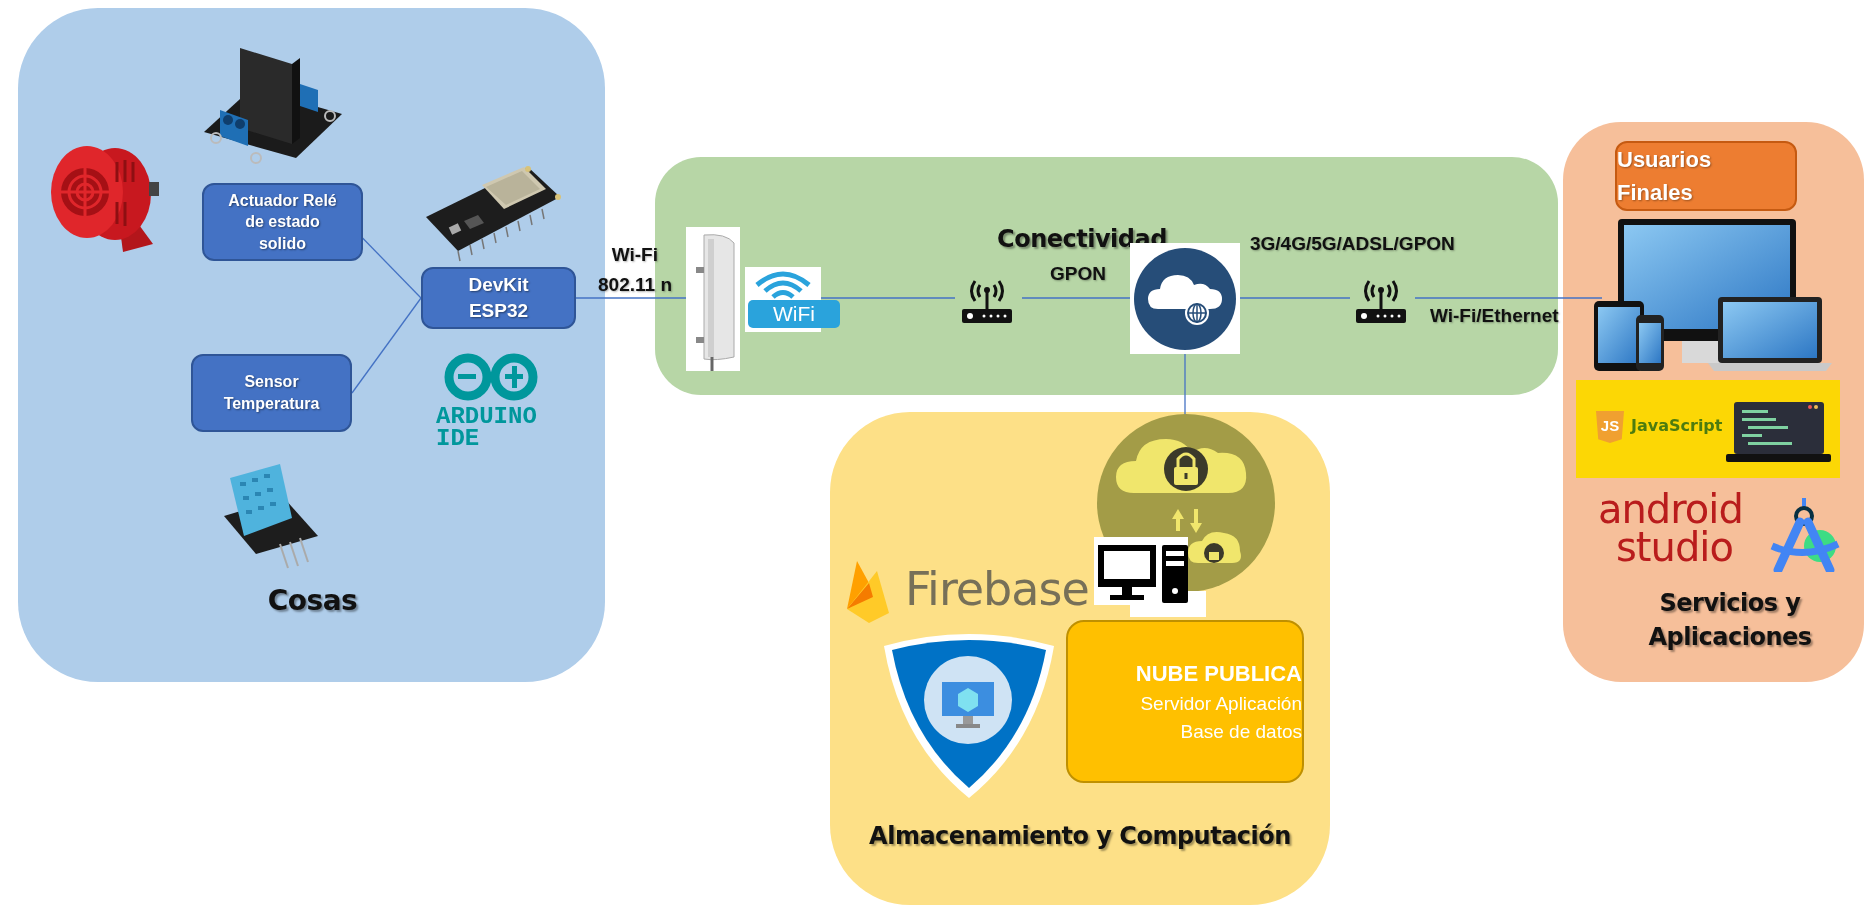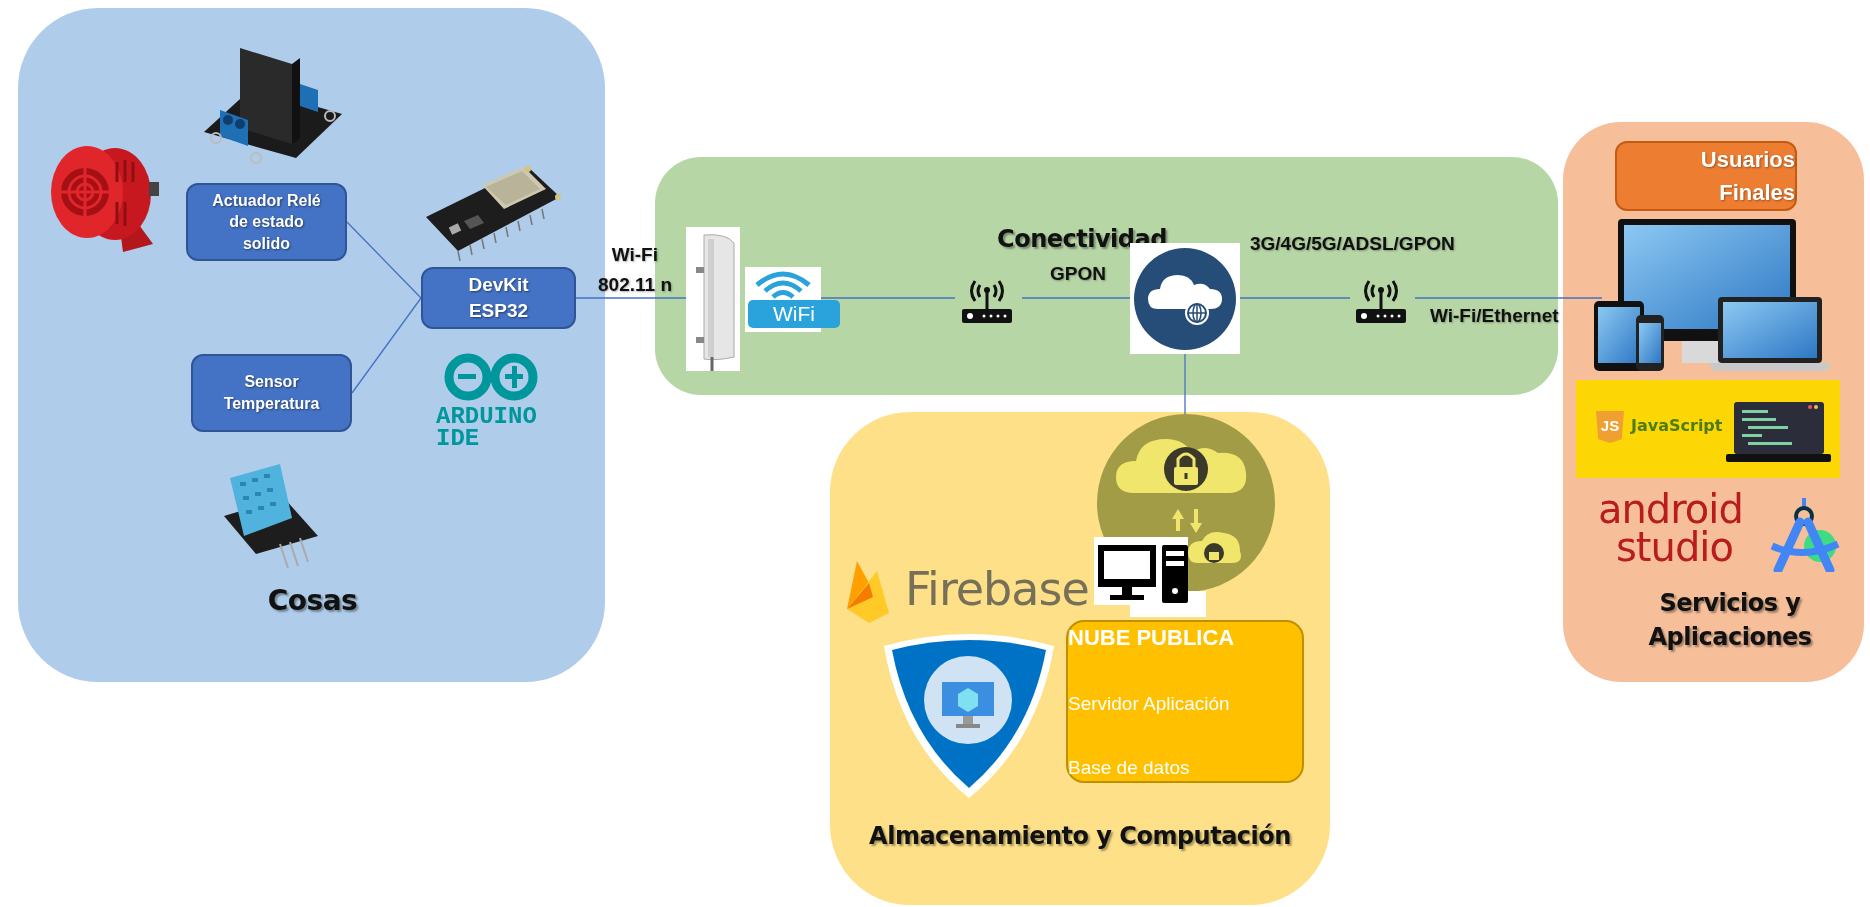--- a/index.html
+++ b/index.html
@@ -66,21 +66,21 @@
   <polygon points="96,24 104,18 104,98 96,104" fill="#111"></polygon>
   <polygon points="24,70 52,80 52,106 24,96" fill="#1f6fb5"></polygon>
   <circle cx="32" cy="80" r="5" fill="#0f3e6d"></circle>
     <circle cx="44" cy="84" r="5" fill="#0f3e6d"></circle>
   <polygon points="104,44 122,50 122,72 104,66" fill="#1f6fb5"></polygon>
   <circle cx="20" cy="98" r="5" fill="none" stroke="#bbb" stroke-width="2"></circle>
   <circle cx="60" cy="118" r="5" fill="none" stroke="#bbb" stroke-width="2"></circle>
   <circle cx="134" cy="76" r="5" fill="none" stroke="#bbb" stroke-width="2"></circle>
 </svg>
 
-<div class="node" style="left:186px;top:183px;width:161px;height:78px;">
+<div class="node" style="left:202px;top:183px;width:161px;height:78px;">
   <span>Actuador Relé</span>
   <span>de estado</span>
   <span>solido</span>
 </div>
 
 <svg class="abs" style="left:420px;top:163px;width:145px;height:100px;" viewBox="0 0 145 100">
   <polygon points="6,54 108,4 140,34 38,88" fill="#1d1d1d"></polygon>
   <polygon points="62,22 104,4 126,26 84,46" fill="#cfc8b0"></polygon>
   <polygon points="66,24 102,8 120,26 86,42" fill="#b9b39a"></polygon>
   <polygon points="44,58 58,52 64,60 50,66" fill="#555"></polygon>
@@ -219,21 +219,21 @@
   <g fill="#fff">
       <circle cx="24" cy="43" r="1.5"></circle>
       <circle cx="31" cy="43" r="1.5"></circle>
       <circle cx="38" cy="43" r="1.5"></circle>
       <circle cx="45" cy="43" r="1.5"></circle>
     </g>
 </svg>
 
 <div class="link-label" style="left:1430px;top:305px;">Wi-Fi/Ethernet</div>
 
-<div class="abs" style="left:1615px;top:141px;width:182px;height:70px;background:#ed7d31;border:2px solid #c55a11;border-radius:12px;color:#fff;font-weight:bold;font-size:22px;text-align:right;display:flex;flex-direction:column;justify-content:center;line-height:33px;text-shadow:1px 1px 2px rgba(0,0,0,0.35);box-sizing:border-box;">
+<div class="abs" style="left:1615px;top:141px;width:182px;height:70px;background:#ed7d31;border:2px solid #c55a11;border-radius:12px;color:#fff;font-weight:bold;font-size:22px;text-align:left;display:flex;flex-direction:column;justify-content:center;line-height:33px;text-shadow:1px 1px 2px rgba(0,0,0,0.35);box-sizing:border-box;">
   <span>Usuarios</span>
   <span>Finales</span>
 </div>
 
 <svg class="abs" style="left:1590px;top:217px;width:245px;height:156px;" viewBox="0 0 245 156">
   <defs>
     <linearGradient id="scr" x1="0" y1="0" x2="1" y2="1">
         <stop offset="0" stop-color="#8cc8f2"></stop>
         <stop offset="1" stop-color="#2d77c4"></stop>
       </linearGradient>
@@ -331,19 +331,19 @@
 <svg class="abs" style="left:880px;top:632px;width:178px;height:168px;" viewBox="0 0 178 168">
   <path d="M4 14 Q89 -10 174 14 Q158 110 89 166 Q20 110 4 14 Z" fill="#fff"></path>
   <path d="M12 18 Q89 -2 166 18 Q150 104 89 156 Q28 104 12 18 Z" fill="#0072c6"></path>
   <circle cx="88" cy="68" r="44" fill="#cfe3f4"></circle>
   <rect x="62" y="50" width="52" height="34" fill="#3c8ee0"></rect>
   <path d="M88 56 L98 62 L98 74 L88 80 L78 74 L78 62 Z" fill="#7fe1f0"></path>
   <rect x="83" y="84" width="10" height="8" fill="#999"></rect>
   <rect x="76" y="92" width="24" height="4" fill="#888"></rect>
 </svg>
 
-<div class="abs" style="left:1066px;top:620px;width:238px;height:163px;background:#ffc000;border:2px solid #bf9000;border-radius:18px;box-sizing:border-box;color:#fff;text-align:left;display:flex;flex-direction:column;justify-content:center;gap:36px;">
+<div class="abs" style="left:1066px;top:620px;width:238px;height:163px;background:#ffc000;border:2px solid #bf9000;border-radius:18px;box-sizing:border-box;color:#fff;text-align:right;display:flex;flex-direction:column;justify-content:center;">
   <div style="font-weight:bold;font-size:22px;line-height:32px;">NUBE PUBLICA</div>
   <div style="font-size:19px;line-height:28px;">Servidor Aplicación</div>
   <div style="font-size:19px;line-height:28px;">Base de datos</div>
 </div>
 
 <div class="big-label" style="left:835px;top:822px;width:490px;font-size:24px;">Almacenamiento y Computación</div>
 
 </body></html>

